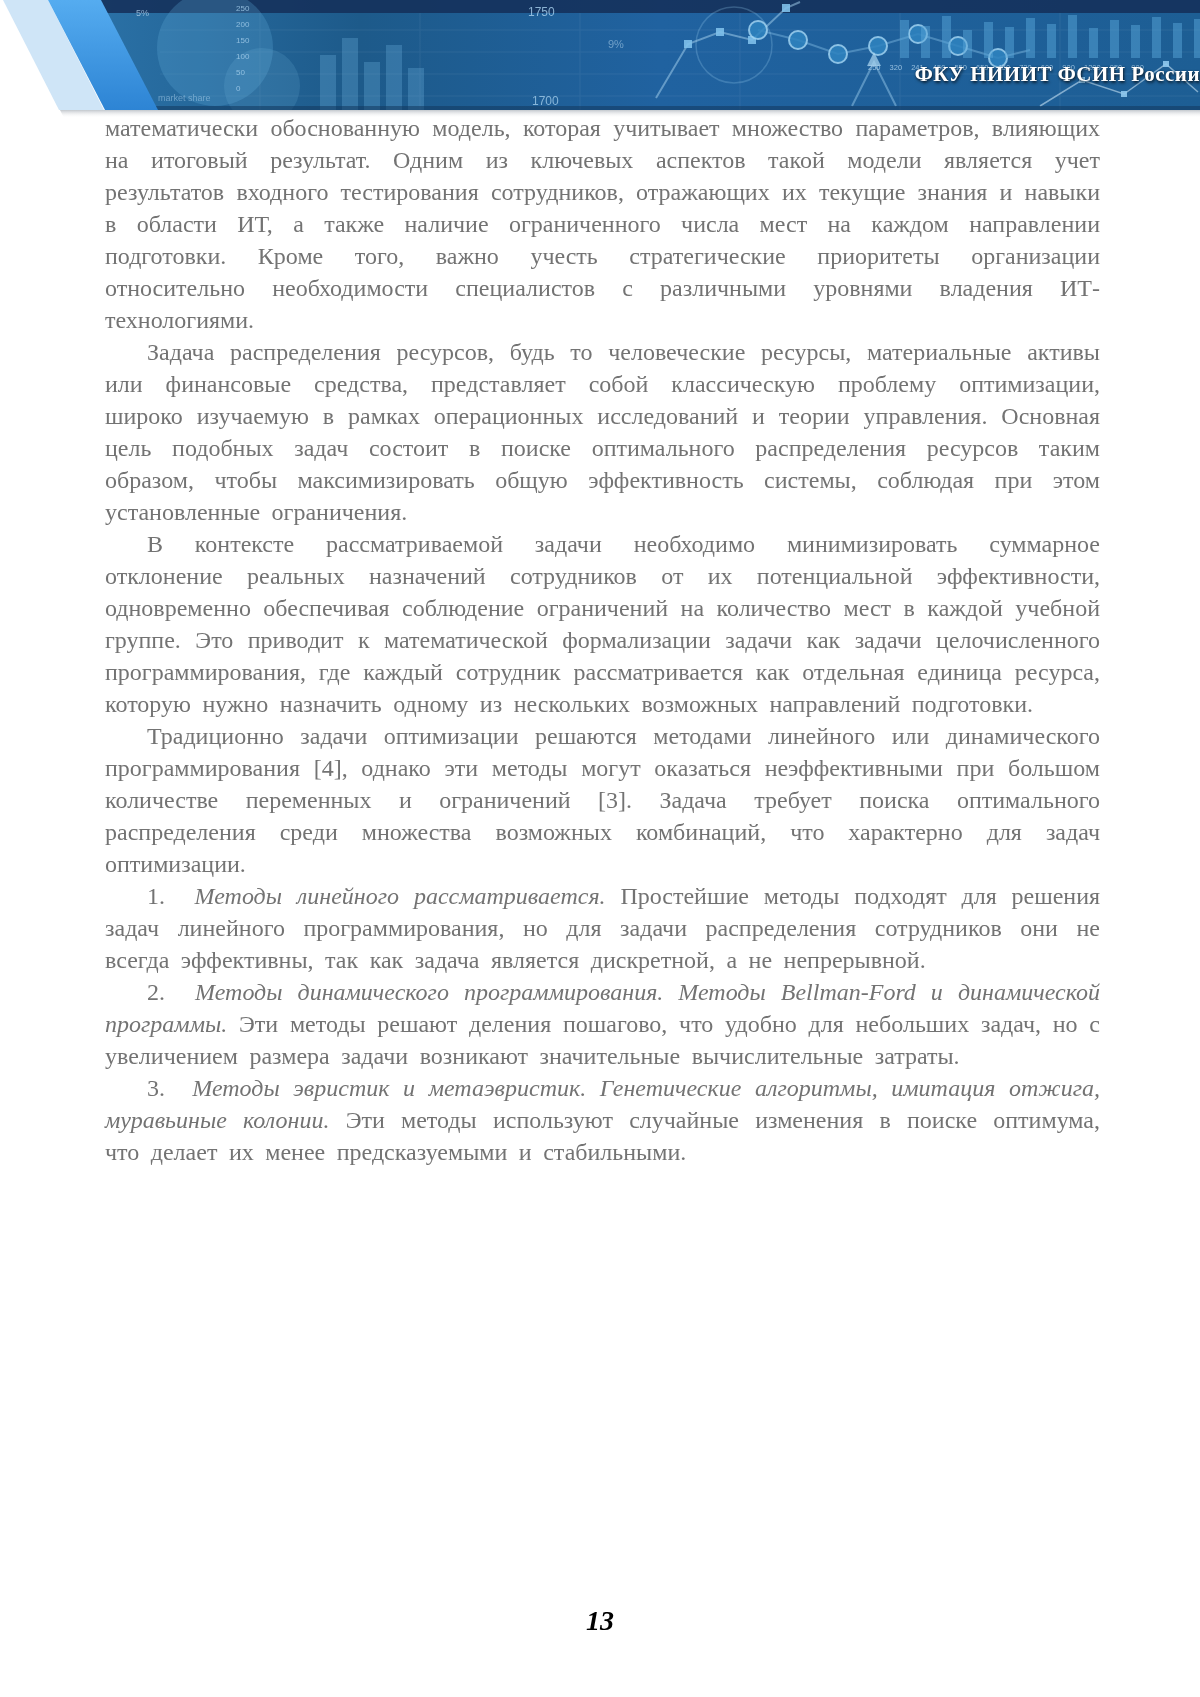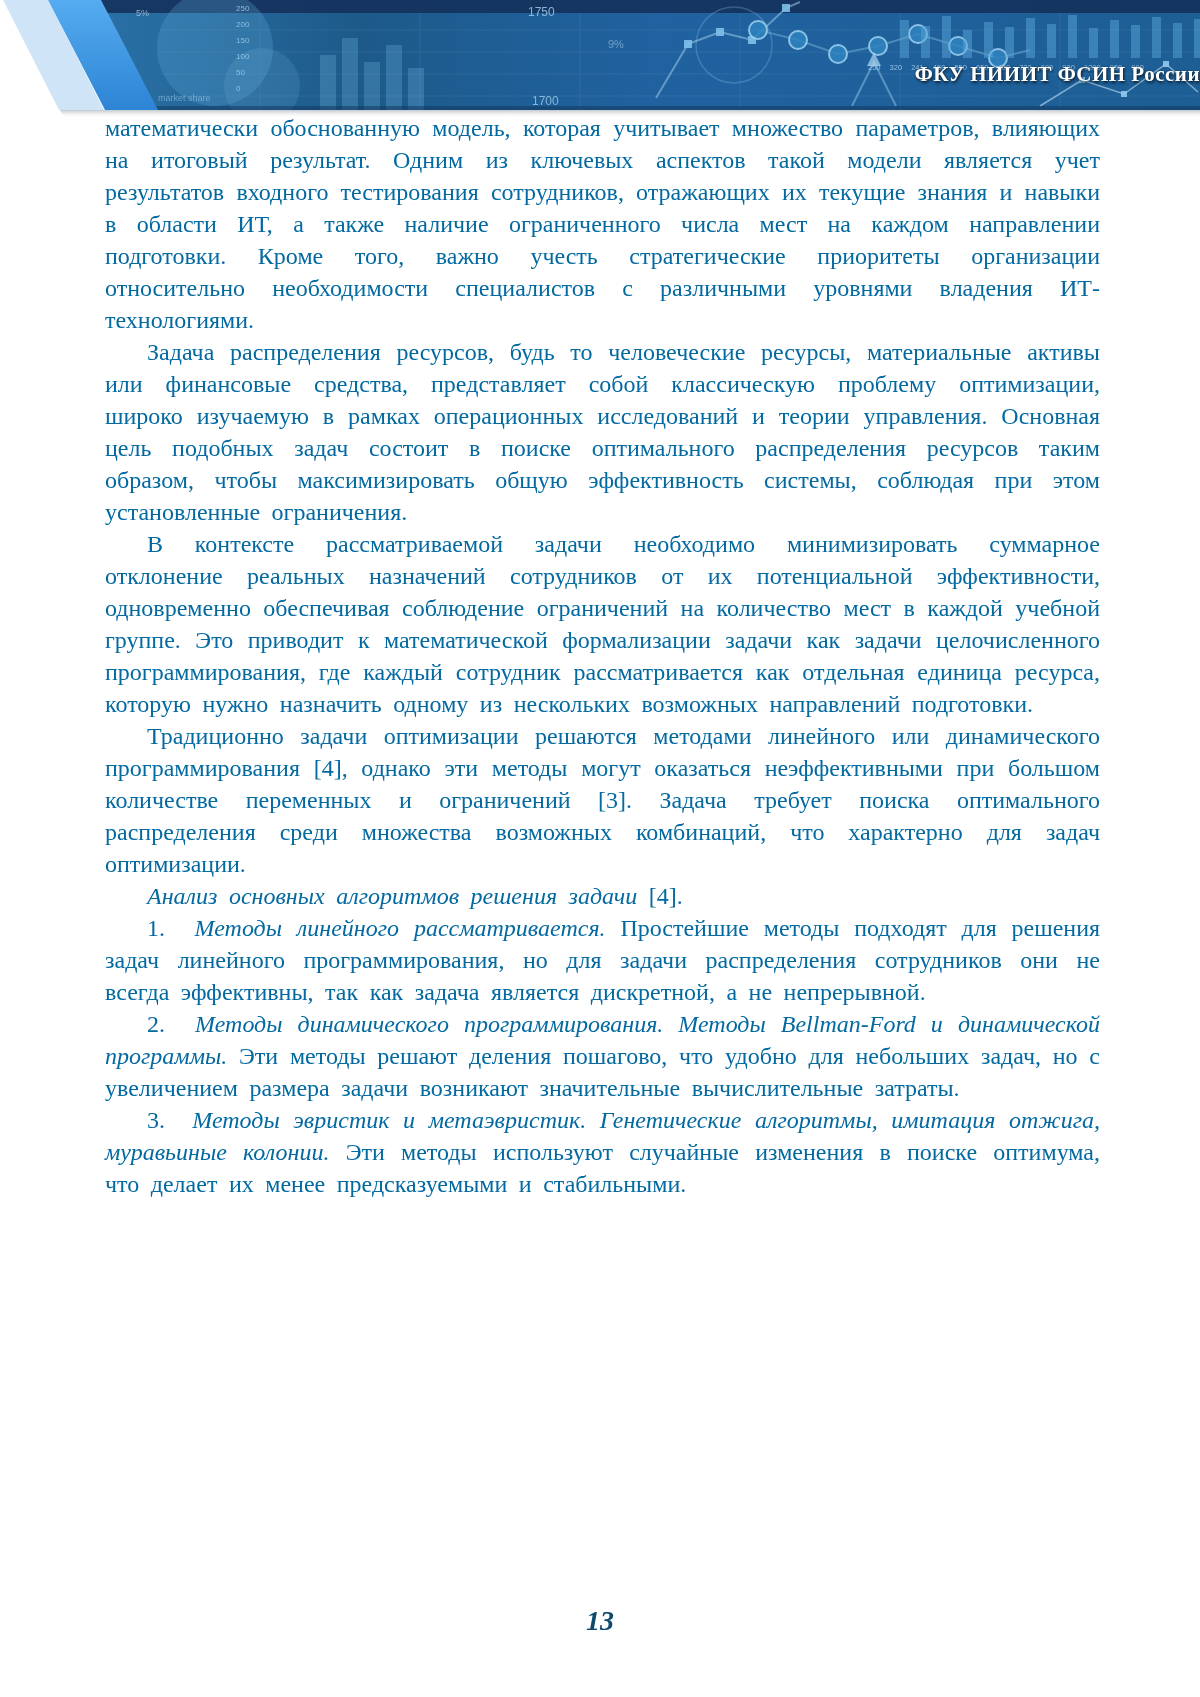--- a/index.html
+++ b/index.html
@@ -9,29 +9,29 @@
   }
   .banner-wrap{position:absolute;top:0;left:0;width:1200px;height:120px;}
   .banner-title{
     position:absolute;top:62px;left:0;width:100%;text-align:right;
     color:#ffffff;font-weight:bold;font-size:21px;letter-spacing:.5px;
     font-family:"Liberation Serif",serif;
     text-shadow:1px 2px 3px rgba(0,0,0,.65),0 0 2px rgba(0,0,0,.4);
   }
   .body-text{
     position:absolute;left:105px;top:112px;width:995px;
-    font-size:24px;line-height:32px;color:#0369a1;
+    font-size:24px;line-height:32px;color:#737373;
     text-align:justify;text-justify:inter-word;word-spacing:5.5px;
   }
   .body-text p{margin:0;text-indent:42px;}
   .body-text p.noindent{text-indent:0;}
   .it{font-style:italic;}
   .page-number{
     position:absolute;top:1605px;left:0;width:100%;text-align:center;
-    font-size:28px;font-style:italic;font-weight:bold;color:#0c4a6e;
+    font-size:28px;font-style:italic;font-weight:bold;color:#000000;
   }
 </style>
 </head>
 <body>
 
 <div class="page">
 
   <div class="banner-wrap">
     <svg width="1200" height="120" viewBox="0 0 1200 120">
       <defs>
@@ -163,21 +163,20 @@
     </svg>
 
     <div class="banner-title">ФКУ НИИИТ ФСИН России</div>
   </div>
 
   <div class="body-text">
       <p class="noindent"><span>математически обоснованную модель, которая учитывает множество параметров, влияющих на итоговый результат. Одним из ключевых аспектов такой модели является учет результатов входного тестирования сотрудников, отражающих их текущие знания и навыки в области ИТ, а также наличие ограниченного числа мест на каждом направлении подготовки. Кроме того, важно учесть стратегические приоритеты организации относительно необходимости специалистов с различными уровнями владения ИТ-технологиями.</span></p>
       <p><span>Задача распределения ресурсов, будь то человеческие ресурсы, материальные активы или финансовые средства, представляет собой классическую проблему оптимизации, широко изучаемую в рамках операционных исследований и теории управления. Основная цель подобных задач состоит в поиске оптимального распределения ресурсов таким образом, чтобы максимизировать общую эффективность системы, соблюдая при этом установленные ограничения.</span></p>
       <p><span>В контексте рассматриваемой задачи необходимо минимизировать суммарное отклонение реальных назначений сотрудников от их потенциальной эффективности, одновременно обеспечивая соблюдение ограничений на количество мест в каждой учебной группе. Это приводит к математической формализации задачи как задачи целочисленного программирования, где каждый сотрудник рассматривается как отдельная единица ресурса, которую нужно назначить одному из нескольких возможных направлений подготовки.</span></p>
       <p><span>Традиционно задачи оптимизации решаются методами линейного или динамического программирования [4], однако эти методы могут оказаться неэффективными при большом количестве переменных и ограничений [3]. Задача требует поиска оптимального распределения среди множества возможных комбинаций, что характерно для задач оптимизации.</span></p>
-      <p><span class="it">Анализ основных алгоритмов решения задачи</span><span> [4].</span></p>
       <p><span>1.&nbsp;&nbsp;</span><span class="it">Методы линейного рассматривается.</span><span> Простейшие методы подходят для решения задач линейного программирования, но для задачи распределения сотрудников они не всегда эффективны, так как задача является дискретной, а не непрерывной.</span></p>
       <p><span>2.&nbsp;&nbsp;</span><span class="it">Методы динамического программирования. Методы Bellman-Ford и динамической программы.</span><span> Эти методы решают деления пошагово, что удобно для небольших задач, но с увеличением размера задачи возникают значительные вычислительные затраты.</span></p>
       <p><span>3.&nbsp;&nbsp;</span><span class="it">Методы эвристик и метаэвристик. Генетические алгоритмы, имитация отжига, муравьиные колонии.</span><span> Эти методы используют случайные изменения в поиске оптимума, что делает их менее предсказуемыми и стабильными.</span></p>
     </div>
 
   <div class="page-number">13</div>
 
 </div>
 
 </body></html>

